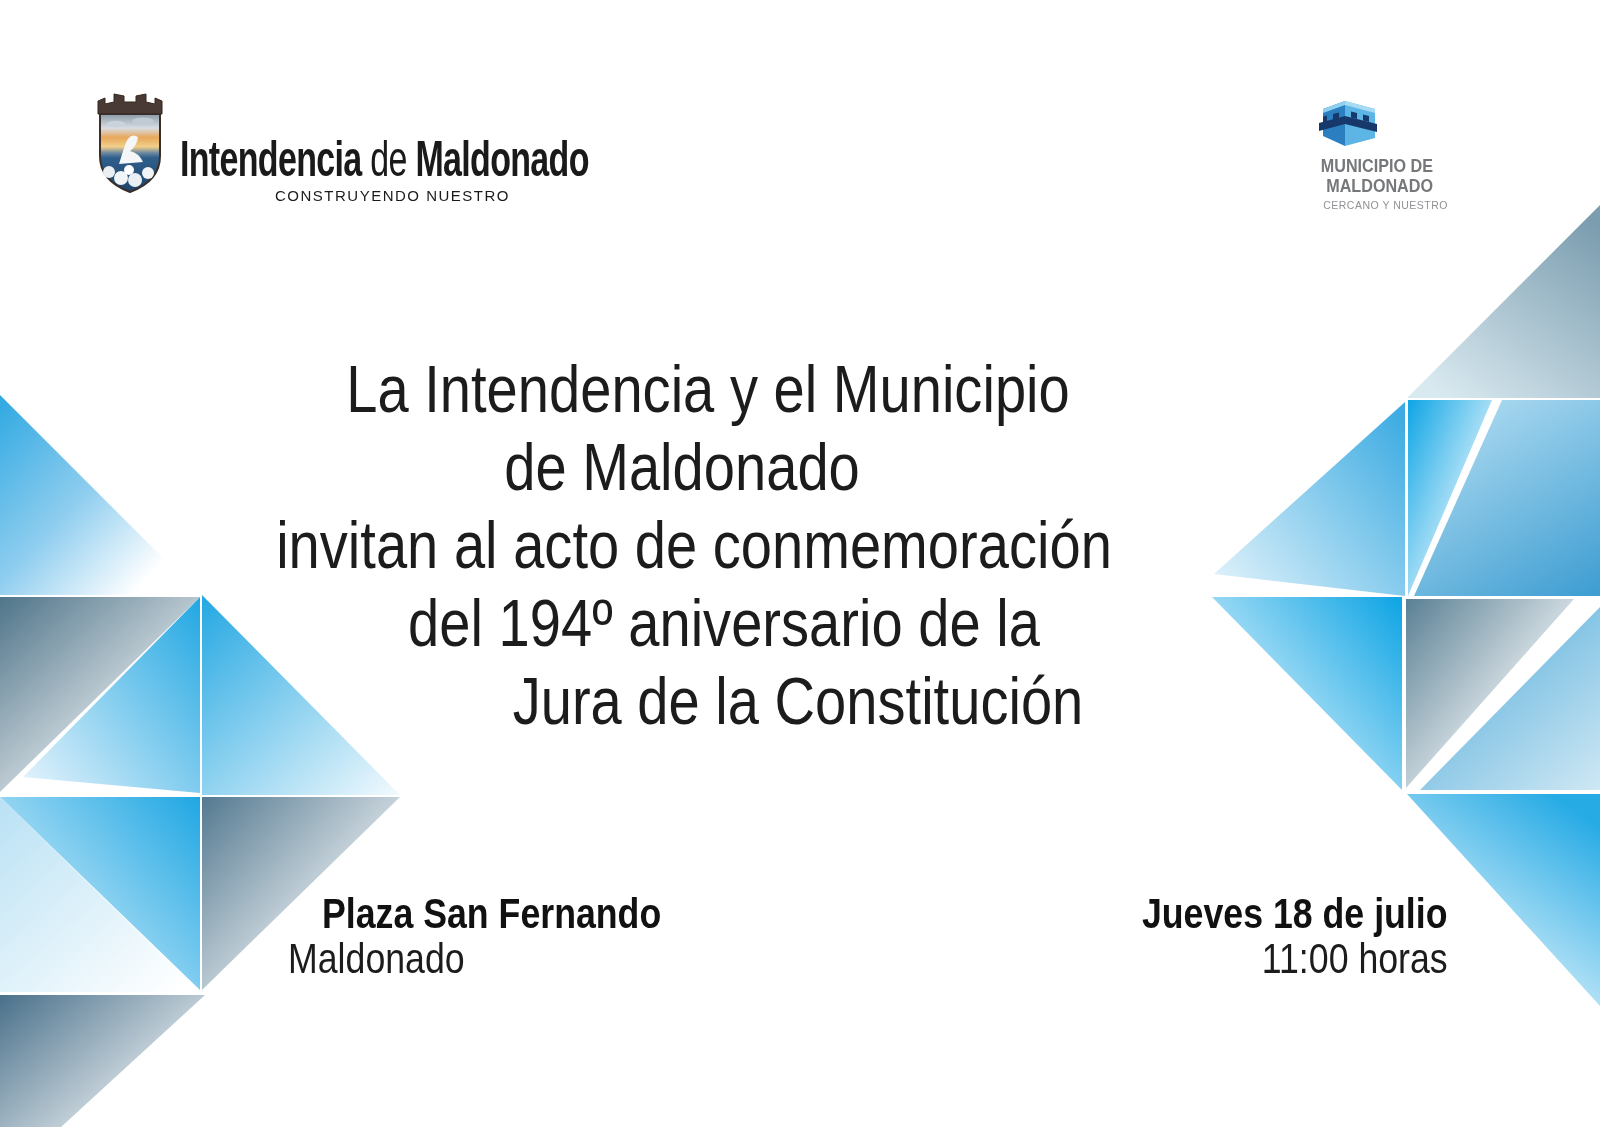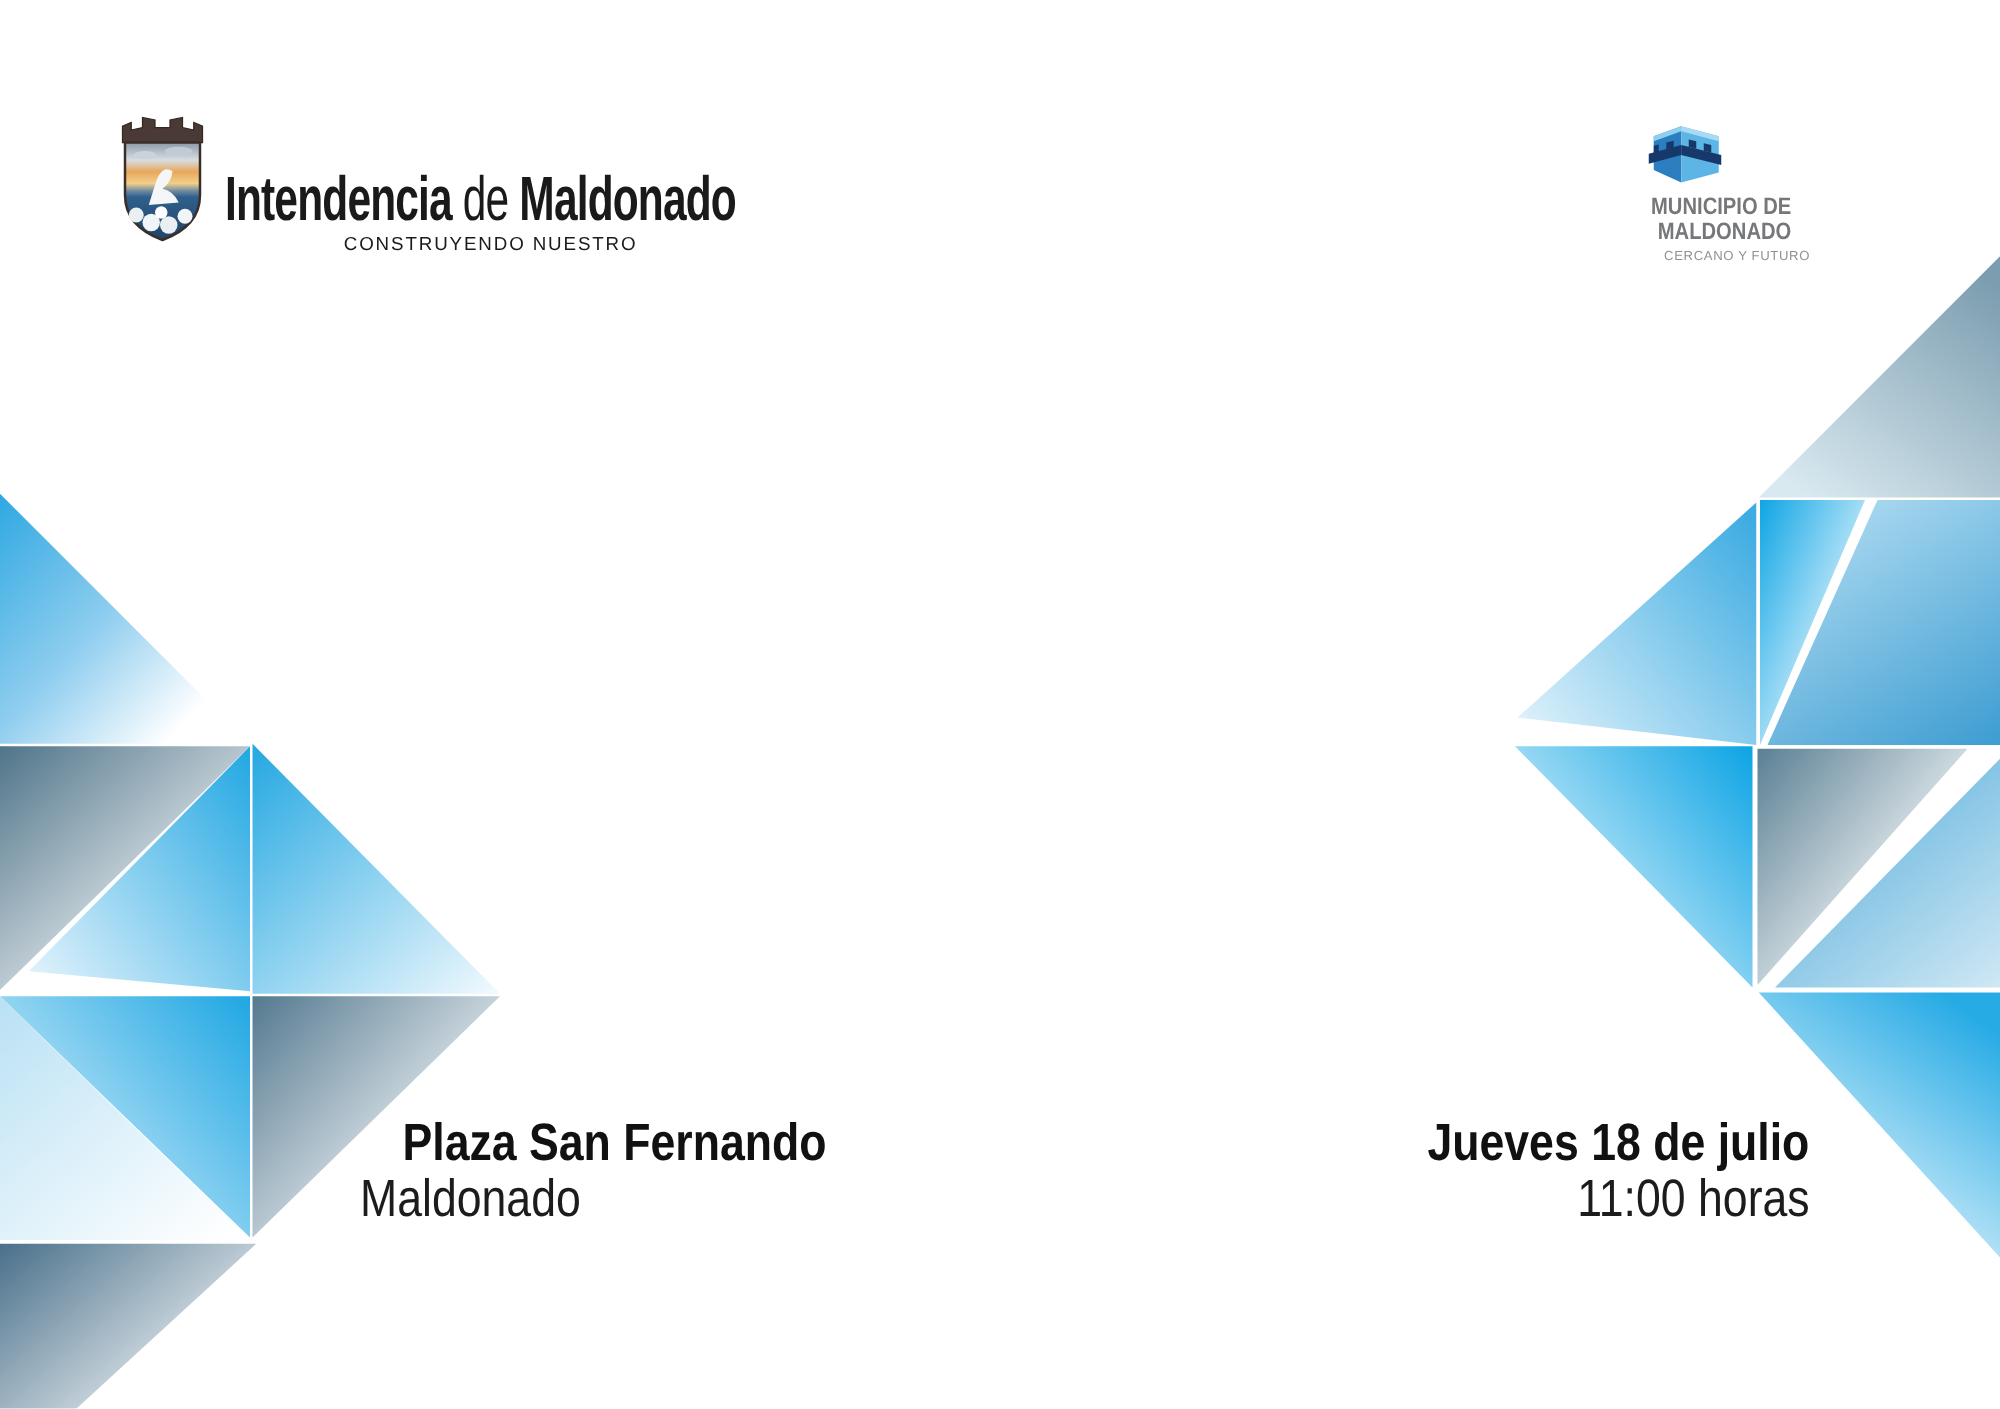--- a/index.html
+++ b/index.html
@@ -183,22 +183,29 @@
       <path d="M36,15.5 L42,17 L42,23 L36,21.5 Z" fill="#17386b"></path>
       <path d="M48,18.5 L54,20 L54,26 L48,24.5 Z" fill="#17386b"></path>
       <path d="M30,20 L4,27 L4,35 L30,28 Z" fill="#17386b"></path>
       <path d="M24,16.5 L18,18 L18,24 L24,22.5 Z" fill="#17386b"></path>
       <path d="M12,19.5 L8,20.5 L8,26.5 L12,25.5 Z" fill="#17386b"></path>
     </svg>
     <div class="mun-name">
       <div>MUNICIPIO DE</div>
       <div>MALDONADO</div>
     </div>
-    <div class="mun-tag">CERCANO Y FUTURO</div>
+    <div class="mun-tag">CERCANO Y NUESTRO</div>
   </div>
 
+  <div class="invite">
+    <div class="inv-line l1">La Intendencia y el Municipio</div>
+    <div class="inv-line l2">de Maldonado</div>
+    <div class="inv-line l3">invitan al acto de conmemoración</div>
+    <div class="inv-line l4">del 194º aniversario de la</div>
+    <div class="inv-line l5">Jura de la Constitución</div>
+  </div>
 
   <div class="venue">Plaza San Fernando</div>
   <div class="city">Maldonado</div>
   <div class="date">Jueves 18 de julio</div>
   <div class="time">11:00 horas</div>
 
 </div>
 
 </body></html>

